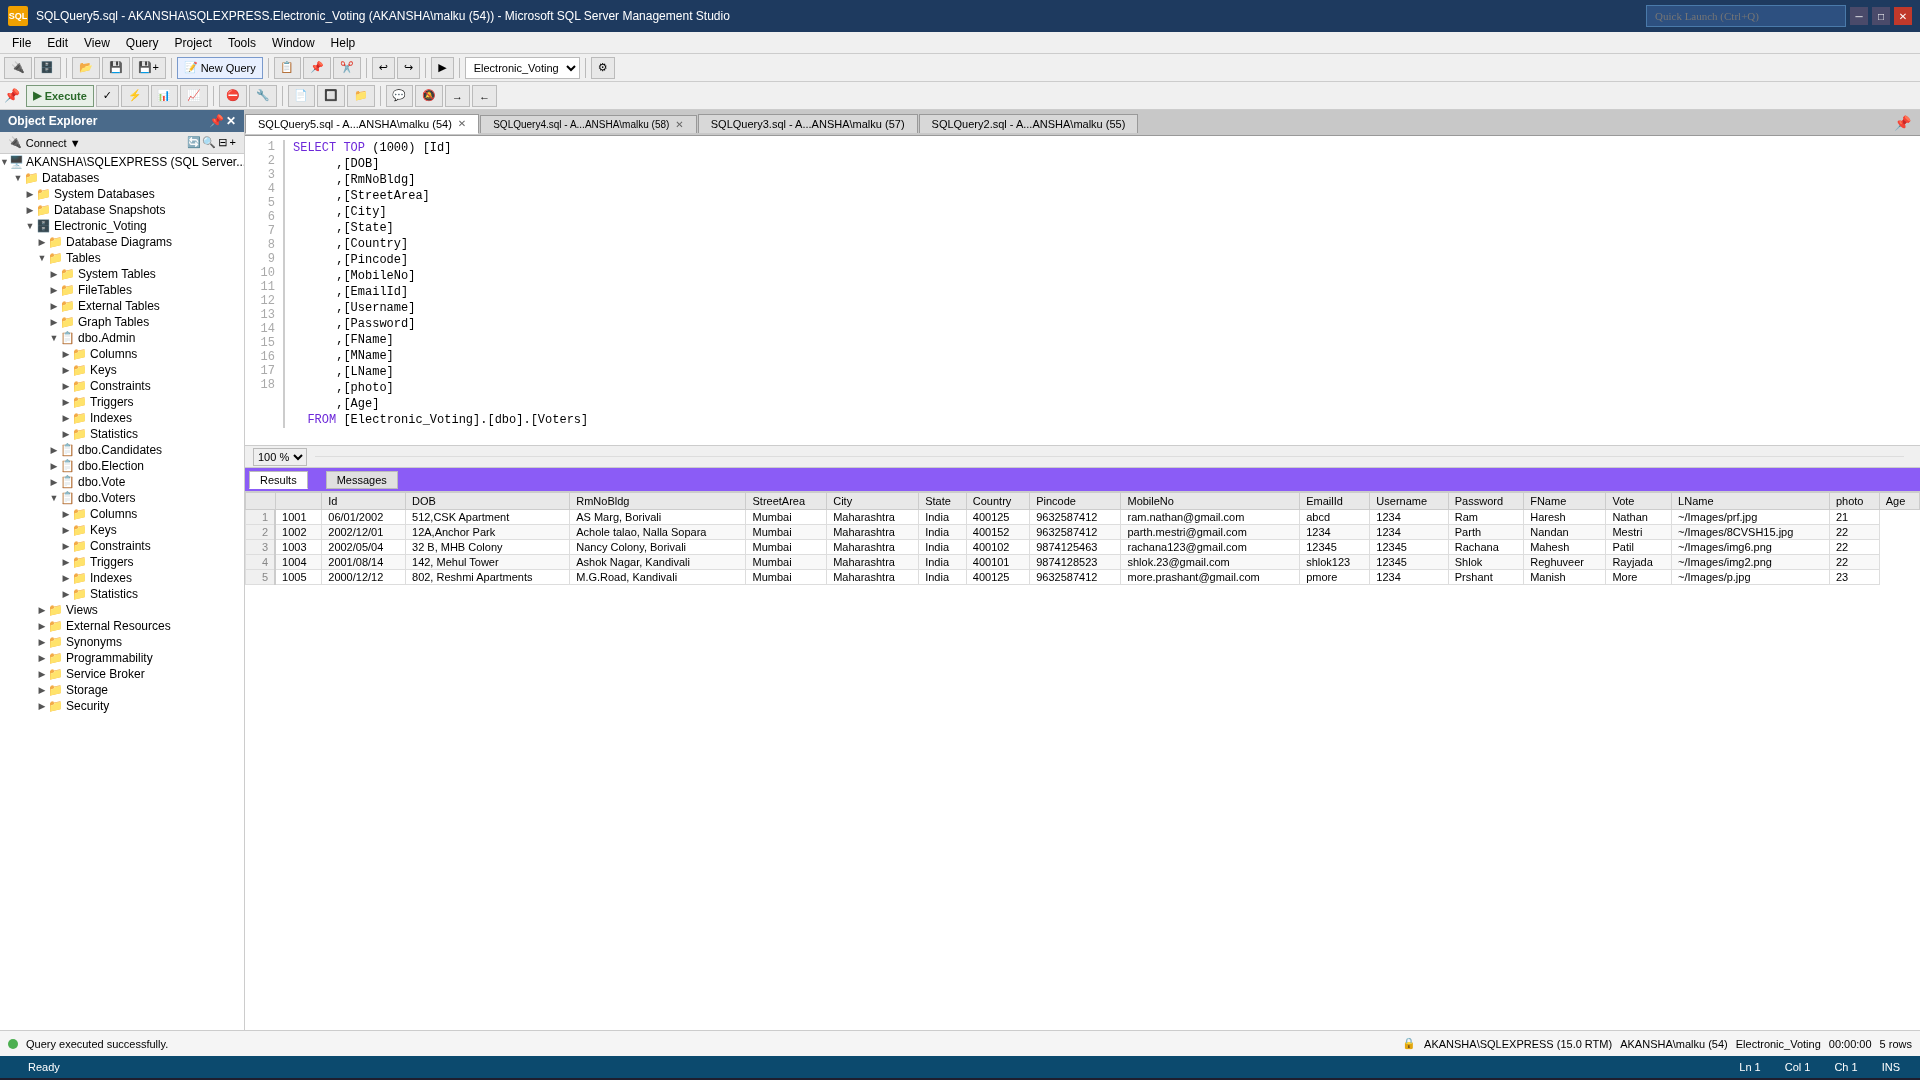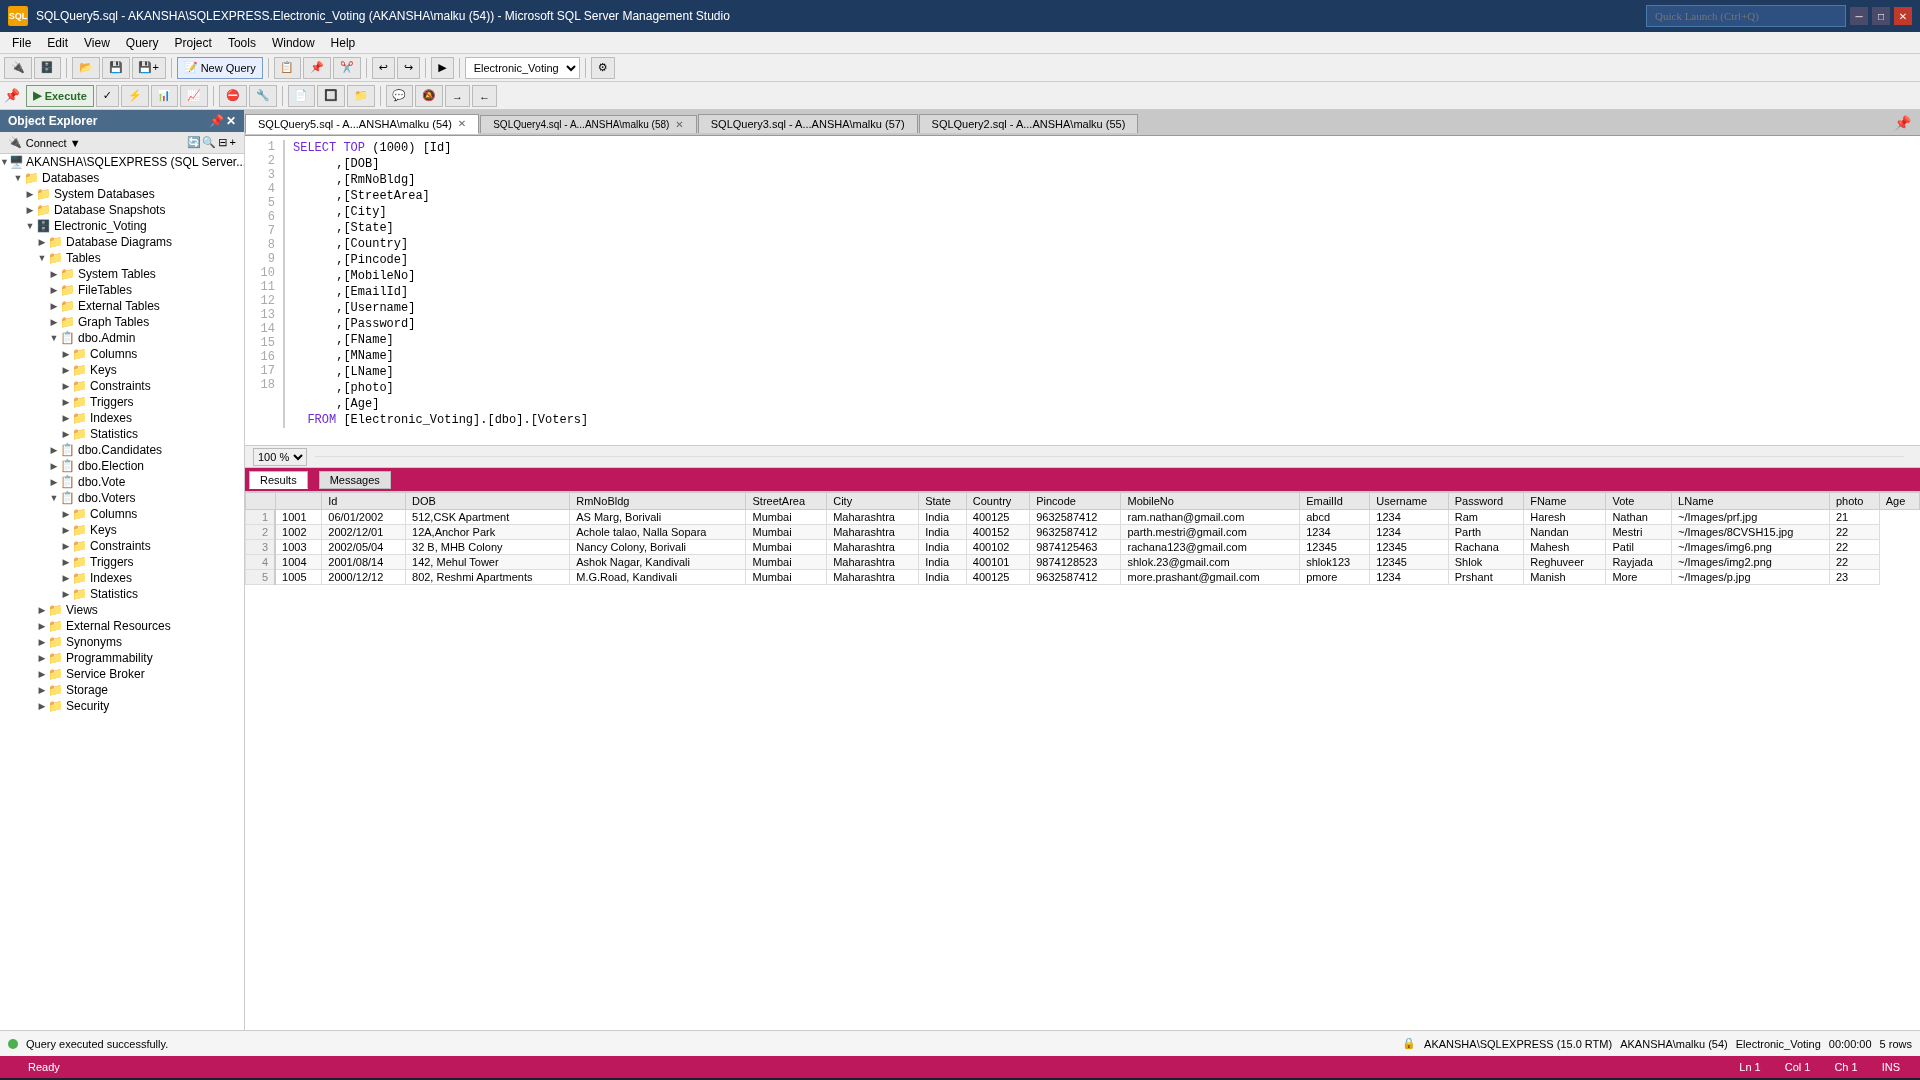--- a/index.html
+++ b/index.html
@@ -50,21 +50,21 @@
     .tab .tab-close { font-size: 10px; color: #666; cursor: pointer; }
 
     
     #query-editor { flex: 0 0 310px; background: #fff; padding: 4px 8px; font-family: 'Courier New', monospace; font-size: 12px; overflow-y: auto; border-bottom: 1px solid #ccc; position: relative; }
 
     
     #zoom-bar { background: #f0f0f0; height: 22px; border-bottom: 1px solid #ccc; display: flex; align-items: center; padding: 0 8px; gap: 0; font-size: 11px; }
     .zoom-select { height: 18px; font-size: 11px; border: 1px solid #bbb; }
 
     
-    #results-tabs { display: flex; background: #be185d; border-bottom: 1px solid #ccc; height: 24px; align-items: center; padding: 0 4px; gap: 11px; }
+    #results-tabs { display: flex; background: #8b5cf6; border-bottom: 1px solid #ccc; height: 24px; align-items: center; padding: 0 4px; gap: 18px; }
     .result-tab { padding: 2px 10px; background: #e0e0e0; border: 1px solid #bbb; cursor: pointer; font-size: 11px; }
     .result-tab.active { background: #fff; border-bottom: 1px solid #fff; }
 
     
     #results-grid { flex: 1; overflow: auto; }
     #results-table { border-collapse: collapse; font-size: 11px; width: 100%; }
     #results-table th { background: #e8e8e8; border: 1px solid #ccc; padding: 2px 6px; text-align: left; font-weight: normal; white-space: nowrap; position: sticky; top: 0; }
     #results-table td { border: 1px solid #ddd; padding: 1px 6px; white-space: nowrap; }
     #results-table tr:nth-child(even) td { background: #f8f8f8; }
     .row-num { color: #888; text-align: right; background: #f0f0f0 !important; border-right: 2px solid #ccc !important; min-width: 24px; }
@@ -616,21 +616,21 @@
   <span>Query executed successfully.</span>
   <span style="flex:1;"></span>
   <span>🔒</span>
   <span>AKANSHA\SQLEXPRESS (15.0 RTM)</span>
   <span>AKANSHA\malku (54)</span>
   <span>Electronic_Voting</span>
   <span>00:00:00</span>
   <span>5 rows</span>
 </div>
 
-<div class="bottom-status-panel" style="background:#be185d;padding-left:28px;">
+<div class="bottom-status-panel" style="background:#0c4a6e;padding-left:28px;">
   <span>Ready</span>
   <span style="flex:1;"></span>
   <span style="padding:0 12px;">Ln 1</span>
   <span style="padding:0 12px;">Col 1</span>
   <span style="padding:0 12px;">Ch 1</span>
   <span style="padding:0 12px;text-align:right;">INS</span>
 </div>
 
 <div id="taskbar">
   

